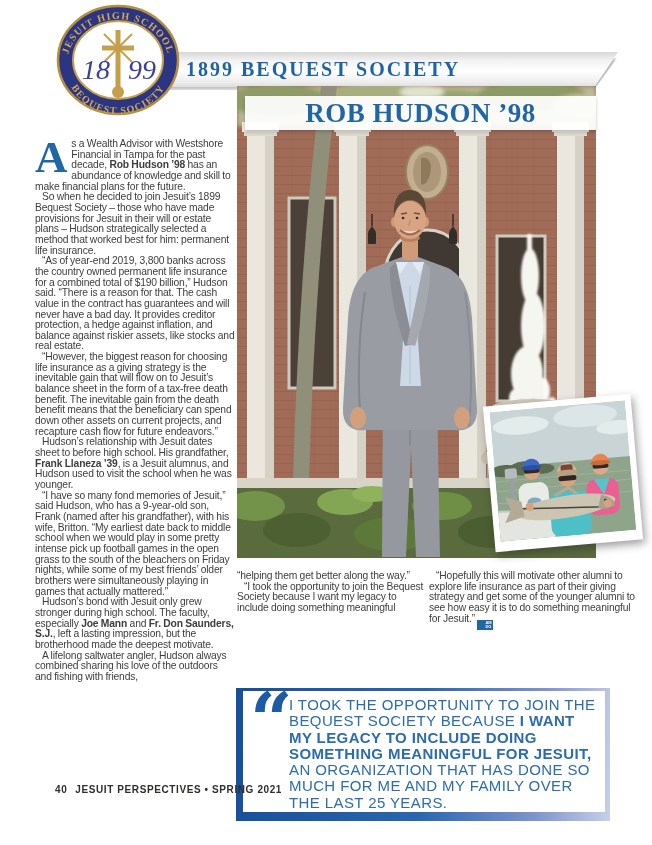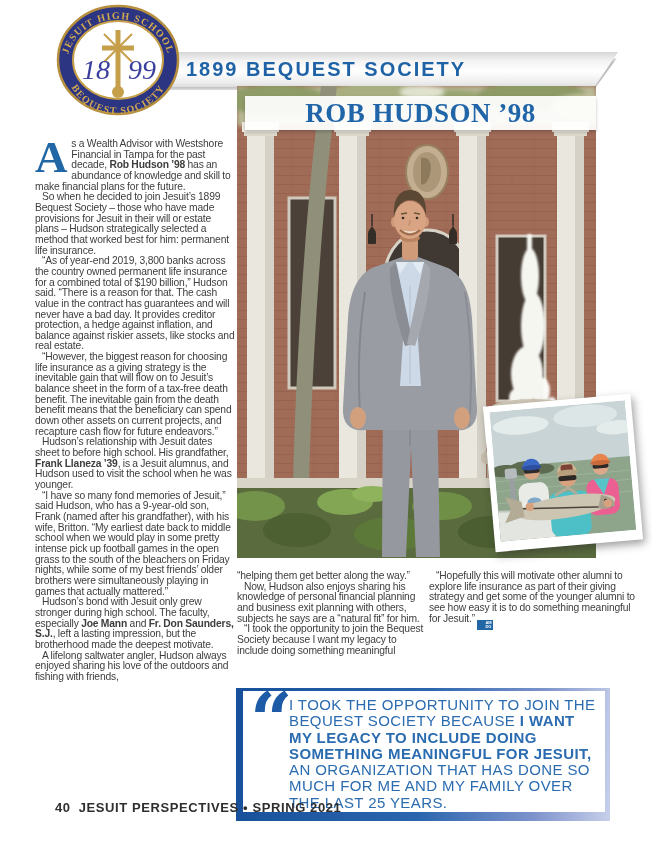--- a/index.html
+++ b/index.html
@@ -14,21 +14,21 @@
     background:#bdbdbd; clip-path:polygon(0 0,100% 0,95% 100%,0 100%);
     filter:blur(2px);
   }
   .header-band {
     position:absolute; left:148px; top:52px; width:470px; height:35px;
     clip-path:polygon(0 0,100% 0,95% 100%,0 100%);
     background:linear-gradient(180deg,#d7d7d7 0%,#f3f3f3 25%,#ffffff 55%,#ececec 88%,#dcdcdc 100%);
     display:flex; align-items:center;
   }
   .band-title {
-    margin-left:38px; font-family:Liberation Sans, sans-serif; font-weight:bold;
+    margin-left:38px; font-family:Liberation Serif, serif; font-weight:bold;
     font-size:20px; letter-spacing:2px; color:#1f63a6; white-space:nowrap;
   }
   
   .seal { position:absolute; left:56px; top:4px; width:124px; height:112px; }
   .seal-text { font-family:"Liberation Serif", serif; font-weight:bold; font-size:10px; letter-spacing:1.2px; fill:#d2a94f; }
   .seal-year { font-family:"Liberation Serif", serif; font-style:italic; font-size:28px; fill:#3a3f9e; }
   
   .main-photo { position:absolute; left:237px; top:86px; width:359px; height:472px; }
   .main-photo svg { display:block; }
   .title-band {
@@ -77,22 +77,22 @@
     box-sizing:border-box; padding:6px 6px 0 46px; overflow:hidden;
   }
   .quote-mark {
     position:absolute; left:7px; top:-8px;
     font-family:"DejaVu Serif", serif; font-weight:bold;
     font-size:74px; line-height:74px; color:#1d5ba7;
   }
   .quote-text { font-size:15px; line-height:16.3px; letter-spacing:0.4px; color:#2b6cb0; }
   
   .footer {
-    position:absolute; left:55px; top:800px; display:flex; gap:8px;
-    font-size:13px; font-weight:bold; letter-spacing:0.6px; color:#2f2e2d;
+    position:absolute; left:55px; top:784px; display:flex; gap:8px;
+    font-size:10px; font-weight:bold; letter-spacing:0.6px; color:#2f2e2d;
   }
 </style>
 </head>
 <body>
 
 <div class="page">
 
   <div class="band-shadow"></div>
   <div class="header-band">
     <span class="band-title">1899 BEQUEST SOCIETY</span>
@@ -324,25 +324,24 @@
   </div>
 
   <div class="body-col col-left" id="col-left">
       <p><span class="dropcap">A</span><span>s a Wealth Advisor with Westshore Financial in Tampa for the past decade, </span><span class="bold">Rob Hudson ’98</span><span> has an abundance of knowledge and skill to make financial plans for the future.</span></p>
       <p class="ind"><span>So when he decided to join Jesuit’s 1899 Bequest Society – those who have made provisions for Jesuit in their will or estate plans – Hudson strategically selected a method that worked best for him: permanent life insurance.</span></p>
       <p class="ind"><span>“As of year-end 2019, 3,800 banks across the country owned permanent life insurance for a combined total of $190 billion,” Hudson said. “There is a reason for that. The cash value in the contract has guarantees and will never have a bad day. It provides creditor protection, a hedge against inflation, and balance against riskier assets, like stocks and real estate.</span></p>
       <p class="ind"><span>“However, the biggest reason for choosing life insurance as a giving strategy is the inevitable gain that will flow on to Jesuit’s balance sheet in the form of a tax-free death benefit. The inevitable gain from the death benefit means that the beneficiary can spend down other assets on current projects, and recapture cash flow for future endeavors.”</span></p>
       <p class="ind"><span>Hudson’s relationship with Jesuit dates sheet to before high school. His grandfather, </span><span class="bold">Frank Llaneza ’39</span><span>, is a Jesuit alumnus, and Hudson used to visit the school when he was younger.</span></p>
       <p class="ind"><span>“I have so many fond memories of Jesuit,” said Hudson, who has a 9-year-old son, Frank (named after his grandfather), with his wife, Britton. “My earliest date back to middle school when we would play in some pretty intense pick up football games in the open grass to the south of the bleachers on Friday nights, while some of my best friends’ older brothers were simultaneously playing in games that actually mattered.”</span></p>
       <p class="ind"><span>Hudson’s bond with Jesuit only grew stronger during high school. The faculty, especially </span><span class="bold">Joe Mann</span><span> and </span><span class="bold">Fr. Don Saunders, S.J.</span><span>, left a lasting impression, but the brotherhood made the deepest motivate.</span></p>
-      <p class="ind"><span>A lifelong saltwater angler, Hudson always enjoyed sharing his love of the outdoors and fishing with friends,</span></p>
+      <p class="ind"><span>A lifelong saltwater angler, Hudson always combined sharing his love of the outdoors and fishing with friends,</span></p>
     </div>
   <div class="body-col col-middle" id="col-middle">
       <p><span>“helping them get better along the way.”</span></p>
-      <p class="ind"><span>Now, Hudson also enjoys sharing his knowledge of personal financial planning and business exit planning with others, subjects he says are a “natural fit” for him.</span></p>
       <p class="ind"><span>“I took the opportunity to join the Bequest Society because I want my legacy to include doing something meaningful</span></p>
     </div>
   <div class="body-col col-right" id="col-right">
       <p class="ind"><span>“Hopefully this will motivate other alumni to explore life insurance as part of their giving strategy and get some of the younger alumni to see how easy it is to do something meaningful for Jesuit.” </span><span class="amdg">
           <span>AM</span>
           <span>DG</span>
         </span></p>
     </div>
 
   <div class="quote-box">

